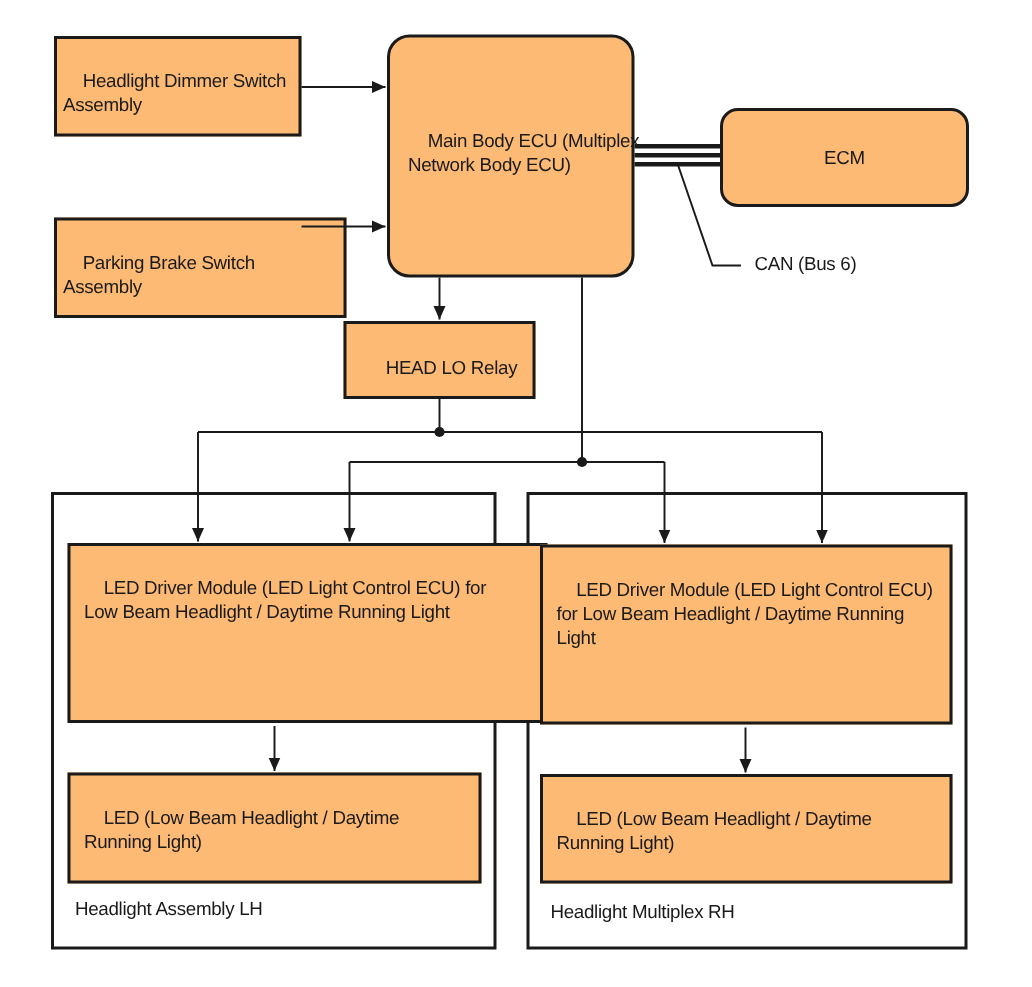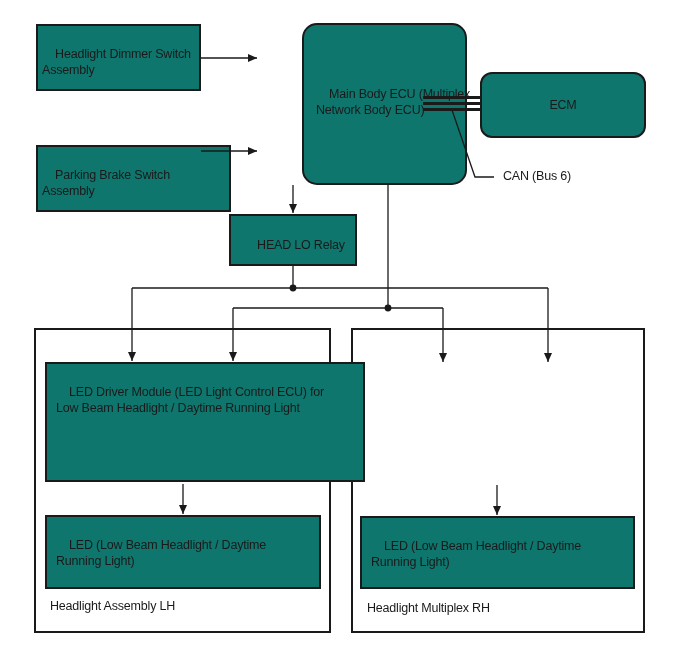--- a/index.html
+++ b/index.html
@@ -23,40 +23,40 @@
     position: absolute;
     left: 0;
     top: 0;
     pointer-events: none;
     z-index: 5;
   }
   .box {
     position: absolute;
     box-sizing: border-box;
     border: 2px solid #1a1a1a;
-    background: #0f766e;
+    background: #fdba74;
     white-space: pre;
     z-index: 2;
   }
   .box.rounded-lg { border-radius: 15px; }
   .box.rounded-md { border-radius: 12px; }
   .box.outer { background: #ffffff; z-index: 1; }
   .box.inner { z-index: 2; }
   .box.center {
     display: flex;
     align-items: center;
     justify-content: center;
   }
   .floating-label {
     position: absolute;
     white-space: pre;
     z-index: 3;
   }
   .pad-sm     { padding: 4px 6px 0 4px; }
-  .pad-ecu    { padding: 45px 8px 0 12px; margin-left: 44px; }
+  .pad-ecu    { padding: 45px 8px 0 12px; }
   .pad-relay  { padding: 5px 6px 0 13px; }
   .pad-module { padding: 4px 8px 0 9px; }
 </style>
 </head>
 <body>
 
 <div class="canvas">
 
   <svg class="wires" width="688" height="658" viewBox="0 0 688 658">
     <defs>
@@ -131,19 +131,24 @@
     <span>LED Driver Module (LED Light Control ECU) for
 Low Beam Headlight / Daytime Running Light</span>
   </div>
   <div class="box inner pad-module" style="left:45px; top:515px; width:276px; height:74px;">
     <span>LED (Low Beam Headlight / Daytime
 Running Light)</span>
   </div>
   <div class="floating-label" style="left:50px; top:598px;">Headlight Assembly LH</div>
 
   <div class="box outer" style="left:351px; top:328px; width:294px; height:305px;"></div>
+  <div class="box inner pad-module" style="left:360px; top:363px; width:275px; height:120px;">
+    <span>LED Driver Module (LED Light Control ECU)
+for Low Beam Headlight / Daytime Running
+Light</span>
+  </div>
   <div class="box inner pad-module" style="left:360px; top:516px; width:275px; height:73px;">
     <span>LED (Low Beam Headlight / Daytime
 Running Light)</span>
   </div>
   <div class="floating-label" style="left:367px; top:600px;">Headlight Multiplex RH</div>
 
 </div>
 
 </body></html>

